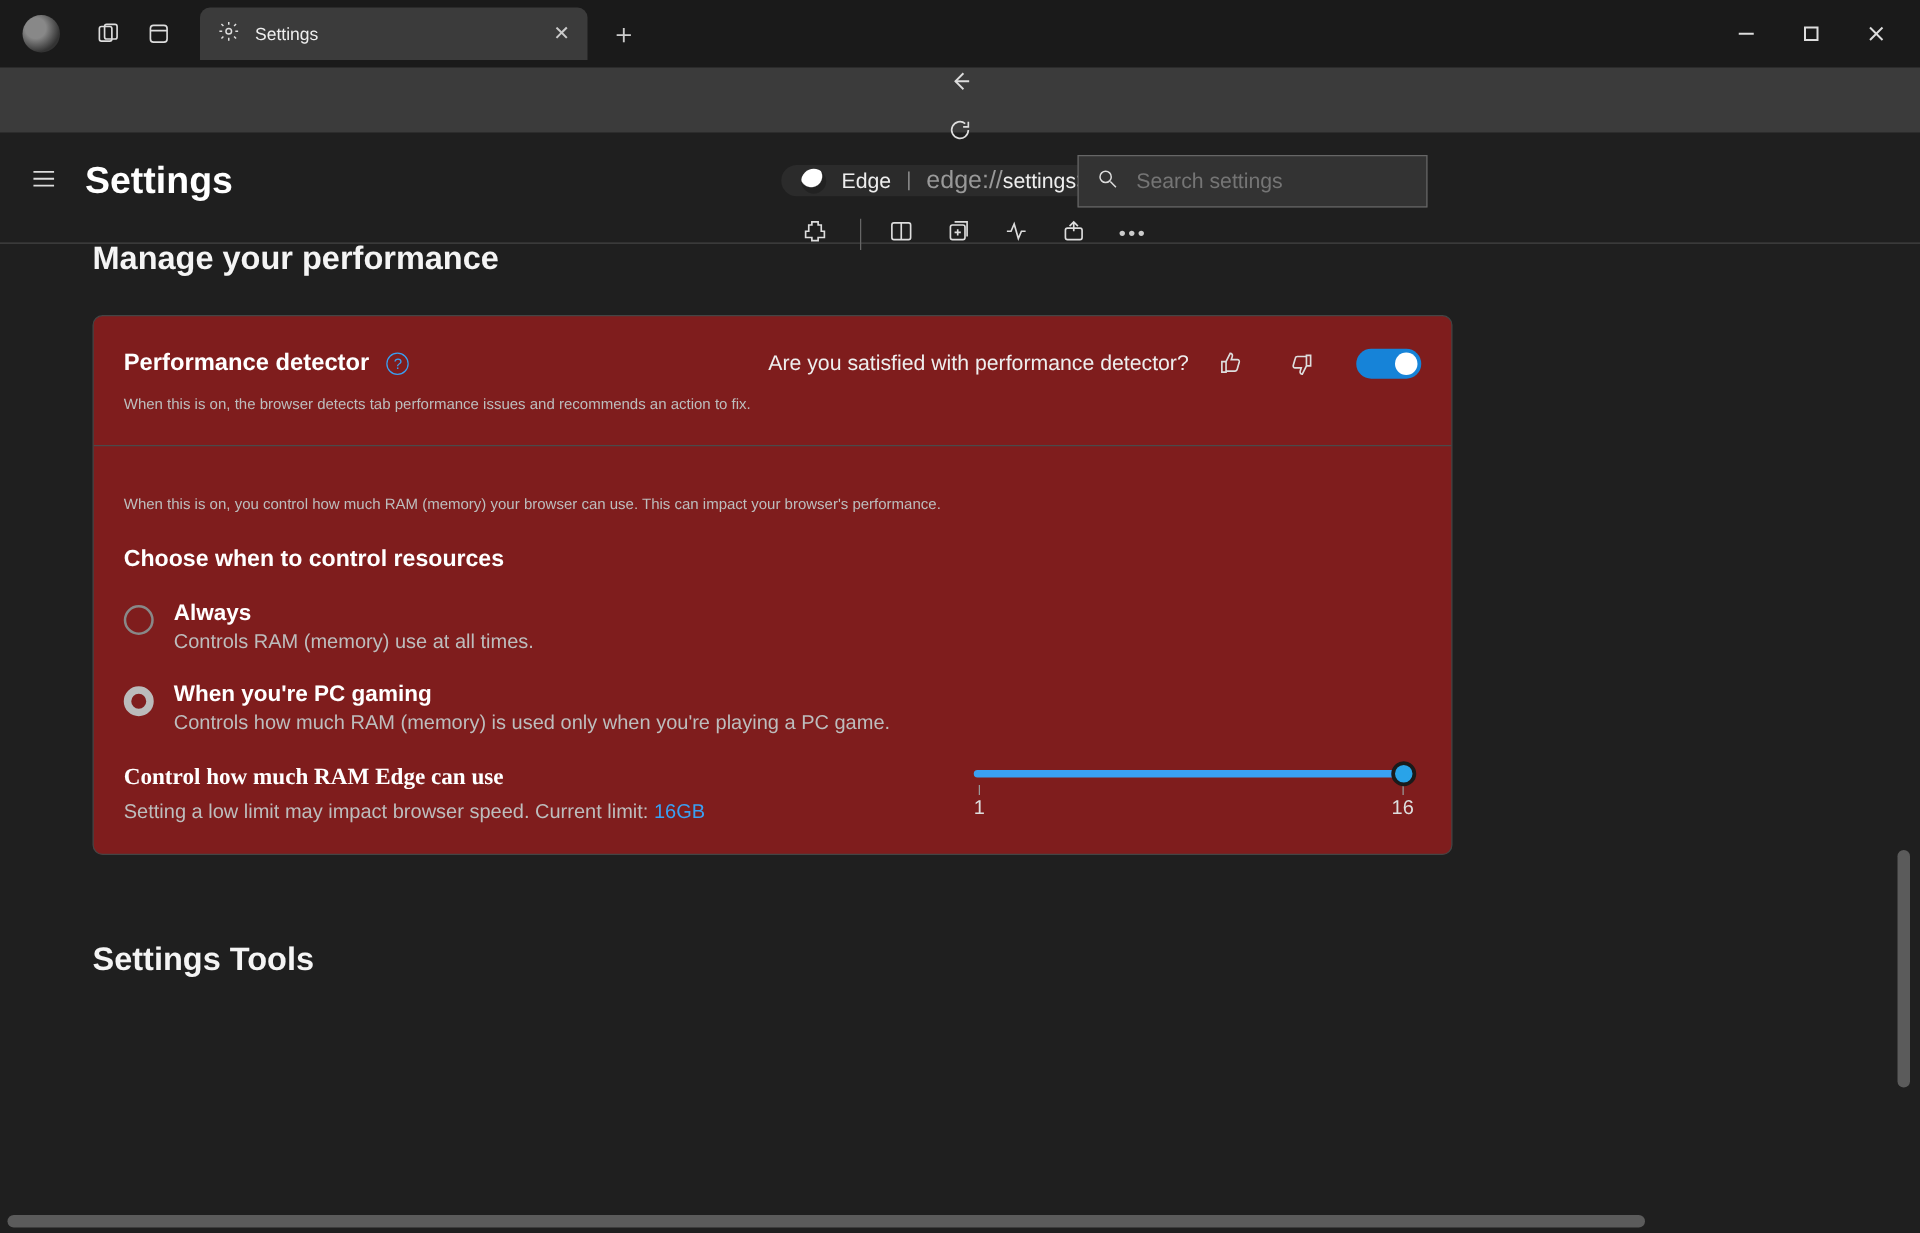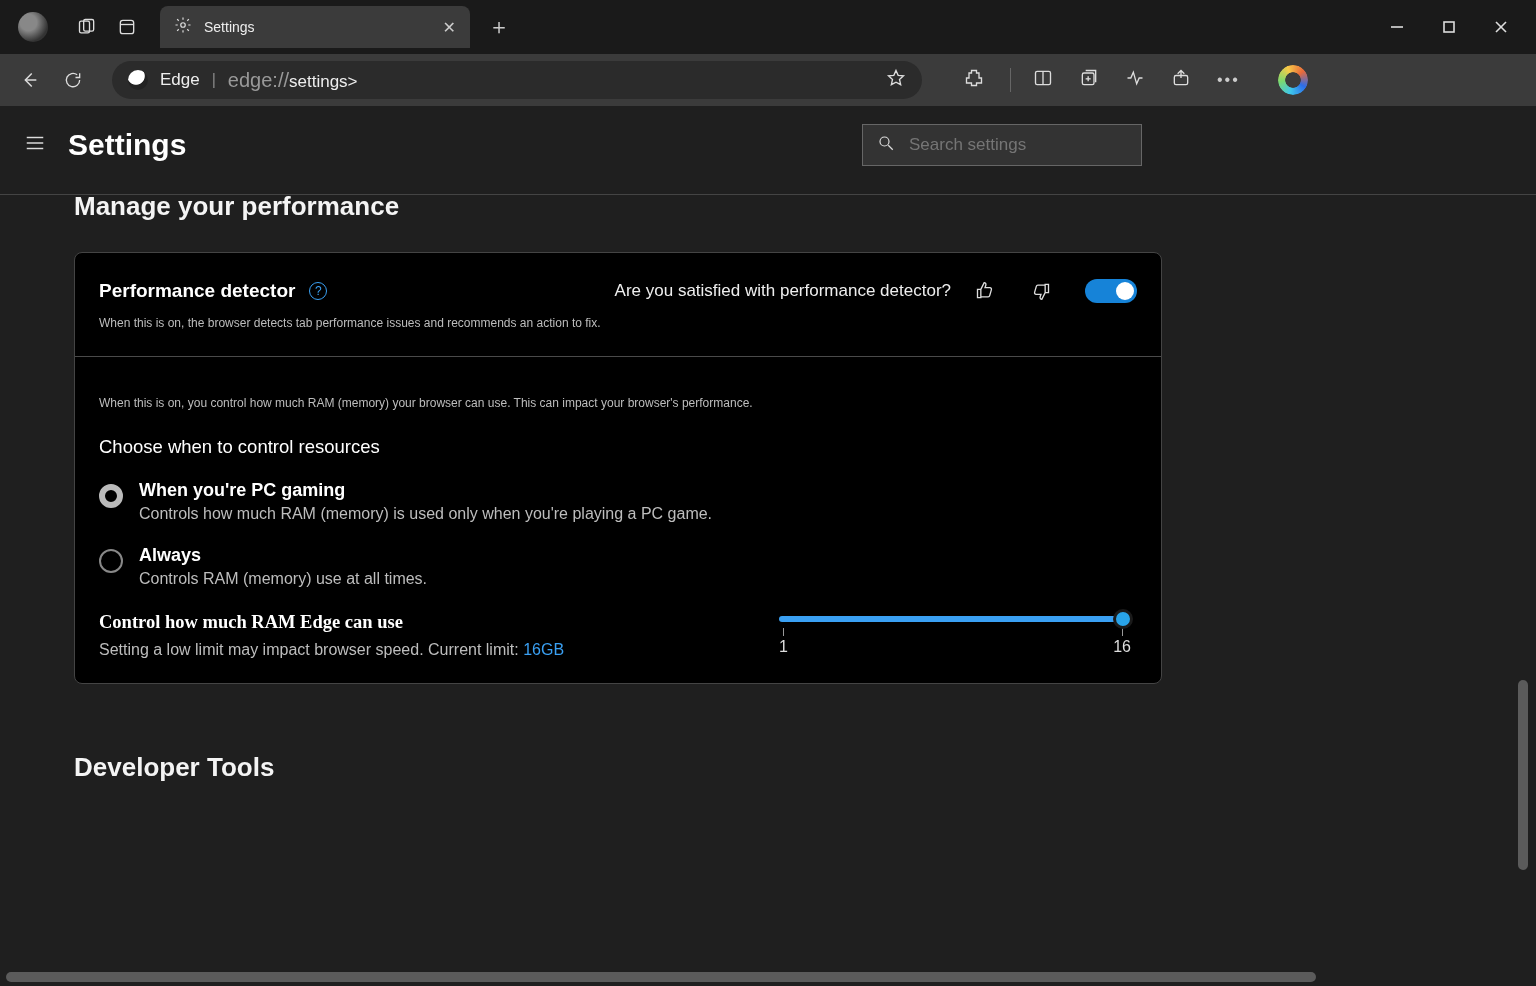--- a/index.html
+++ b/index.html
@@ -61,20 +61,21 @@
 .win-btn { width:18px; height:18px; display:flex; align-items:center; justify-content:center; cursor:pointer;}
 
 
 .urlbar-row {
   height: 52px;
   background: #3b3b3b;
   display:flex;
   align-items:center;
   padding: 0 16px;
   gap: 18px;
+  flex-direction: column;
 }
 .nav-btn { color:#ccc; width:26px; height:26px; display:flex; align-items:center; justify-content:center; cursor:pointer;}
 .urlbar {
   flex: 0 1 810px;
   height: 38px;
   background: #2b2b2b;
   border-radius: 20px;
   display:flex;
   align-items:center;
   padding: 0 16px;
@@ -152,21 +153,21 @@
 }
 .section-title {
   font-size: 26px;
   font-weight:600;
   color:#f4f4f4;
   margin-top: -4px;
   margin-bottom: 30px;
 }
 .card {
   width: 1088px;
-  background: #000000;
+  background: #7f1d1d;
   border-radius: 8px;
   border: 1px solid #444;
 }
 .card-section { padding: 26px 24px 24px 24px; }
 .card-divider { height:1px; background:#4a4a4a; }
 
 .row1 { display:flex; align-items:center; gap: 14px; }
 .setting-title { font-size:19px; font-weight:600; color:#fff; }
 .info-icon {
   width:18px; height:18px;
@@ -189,21 +190,21 @@
 }
 .toggle::after {
   content:"";
   position:absolute;
   right:3px; top:3px;
   width:18px; height:18px;
   background:#fff; border-radius:50%;
 }
 .desc { color:#bdbdbd; font-size:12px; margin-top: 12px; line-height:1.4; }
 
-.sub-title { font-size:18.5px; font-weight:400; color:#fff; margin-top: 24px; margin-bottom: 22px;}
+.sub-title { font-size:18.5px; font-weight:700; color:#fff; margin-top: 24px; margin-bottom: 22px;}
 .radio-item { display:flex; gap: 16px; margin-bottom: 22px; padding-left:0;}
 .radio-outer {
   width:24px; height:24px;
   border-radius:50%;
   border: 2.5px solid #888;
   display:flex; align-items:center; justify-content:center;
   flex-shrink:0;
   margin-top:4px;
 }
 .radio-outer.selected { border-color:#bbb; border-width:6px; }
@@ -431,32 +432,32 @@
     </div>
 
     <div class="card-divider"></div>
 
     <div class="card-section">
       <div class="desc">When this is on, you control how much RAM (memory) your browser can use. This can impact your browser's performance.</div>
 
       <div class="sub-title">Choose when to control resources</div>
 
       <div class="radio-item">
+        <div class="radio-outer"></div>
+        <div class="radio-texts">
+          <div class="rt-title">Always</div>
+          <div class="rt-desc">Controls RAM (memory) use at all times.</div>
+        </div>
+      </div>
+
+      <div class="radio-item">
         <div class="radio-outer selected"></div>
         <div class="radio-texts">
           <div class="rt-title">When you're PC gaming</div>
           <div class="rt-desc">Controls how much RAM (memory) is used only when you're playing a PC game.</div>
-        </div>
-      </div>
-
-      <div class="radio-item">
-        <div class="radio-outer"></div>
-        <div class="radio-texts">
-          <div class="rt-title">Always</div>
-          <div class="rt-desc">Controls RAM (memory) use at all times.</div>
         </div>
       </div>
 
       <div class="ram-row">
         <div class="ram-left">
           <div class="ram-title">Control how much RAM Edge can use</div>
           <div class="ram-desc">
             <span>Setting a low limit may impact browser speed. Current limit: </span><span class="ram-link">16GB</span>
           </div>
         </div>
@@ -472,17 +473,17 @@
             <div class="tick">
                 <div class="tline"></div>
                 <span>16</span>
               </div>
           </div>
         </div>
       </div>
     </div>
   </div>
 
-  <div class="dev-title">Developer Tools</div>
+  <div class="dev-title">Settings Tools</div>
 </div>
 
 <div class="scrollbar-thumb"></div>
 <div class="scrollbar-h"></div>
 
 </body></html>

